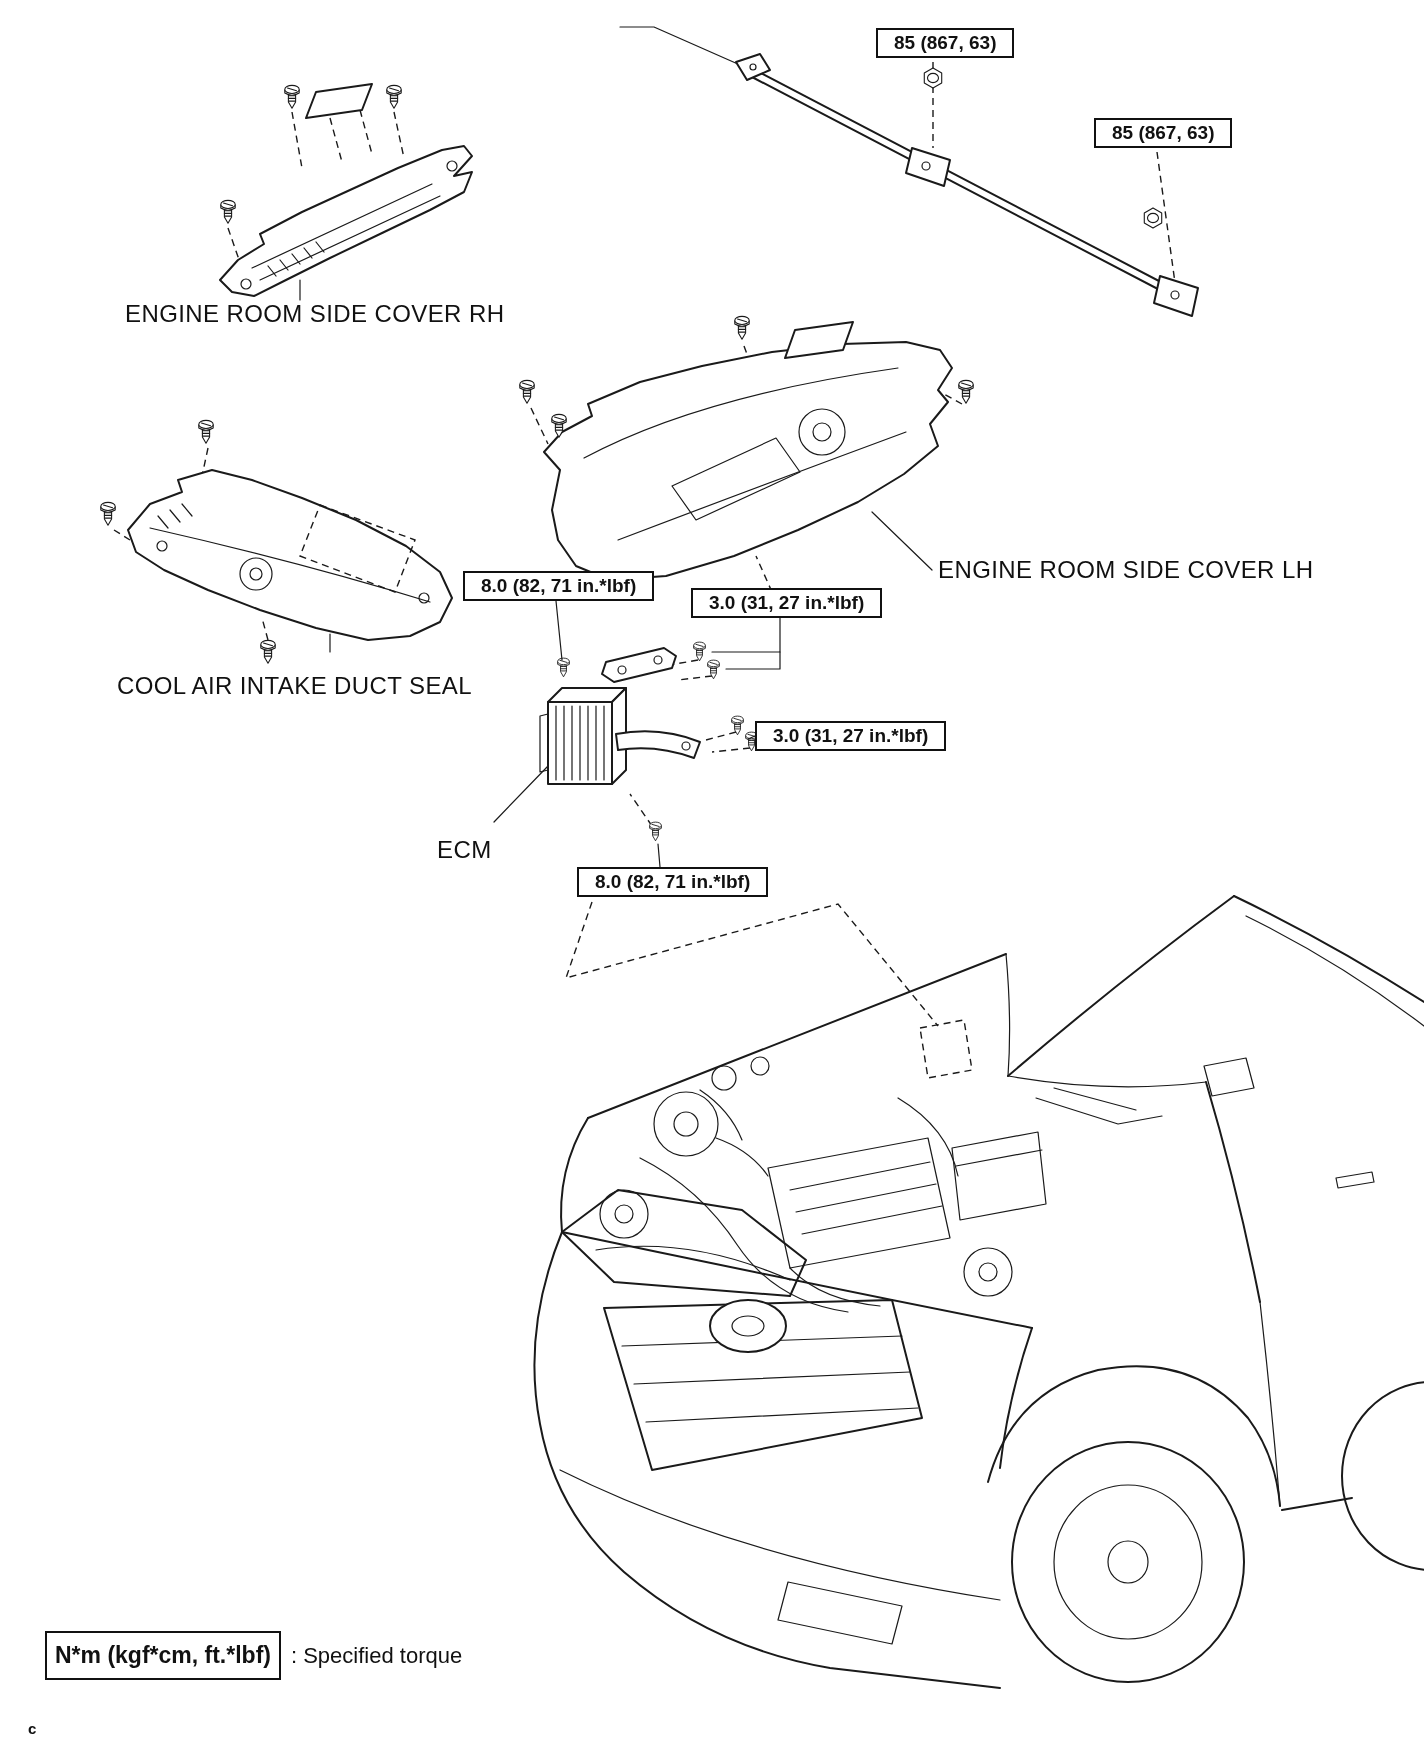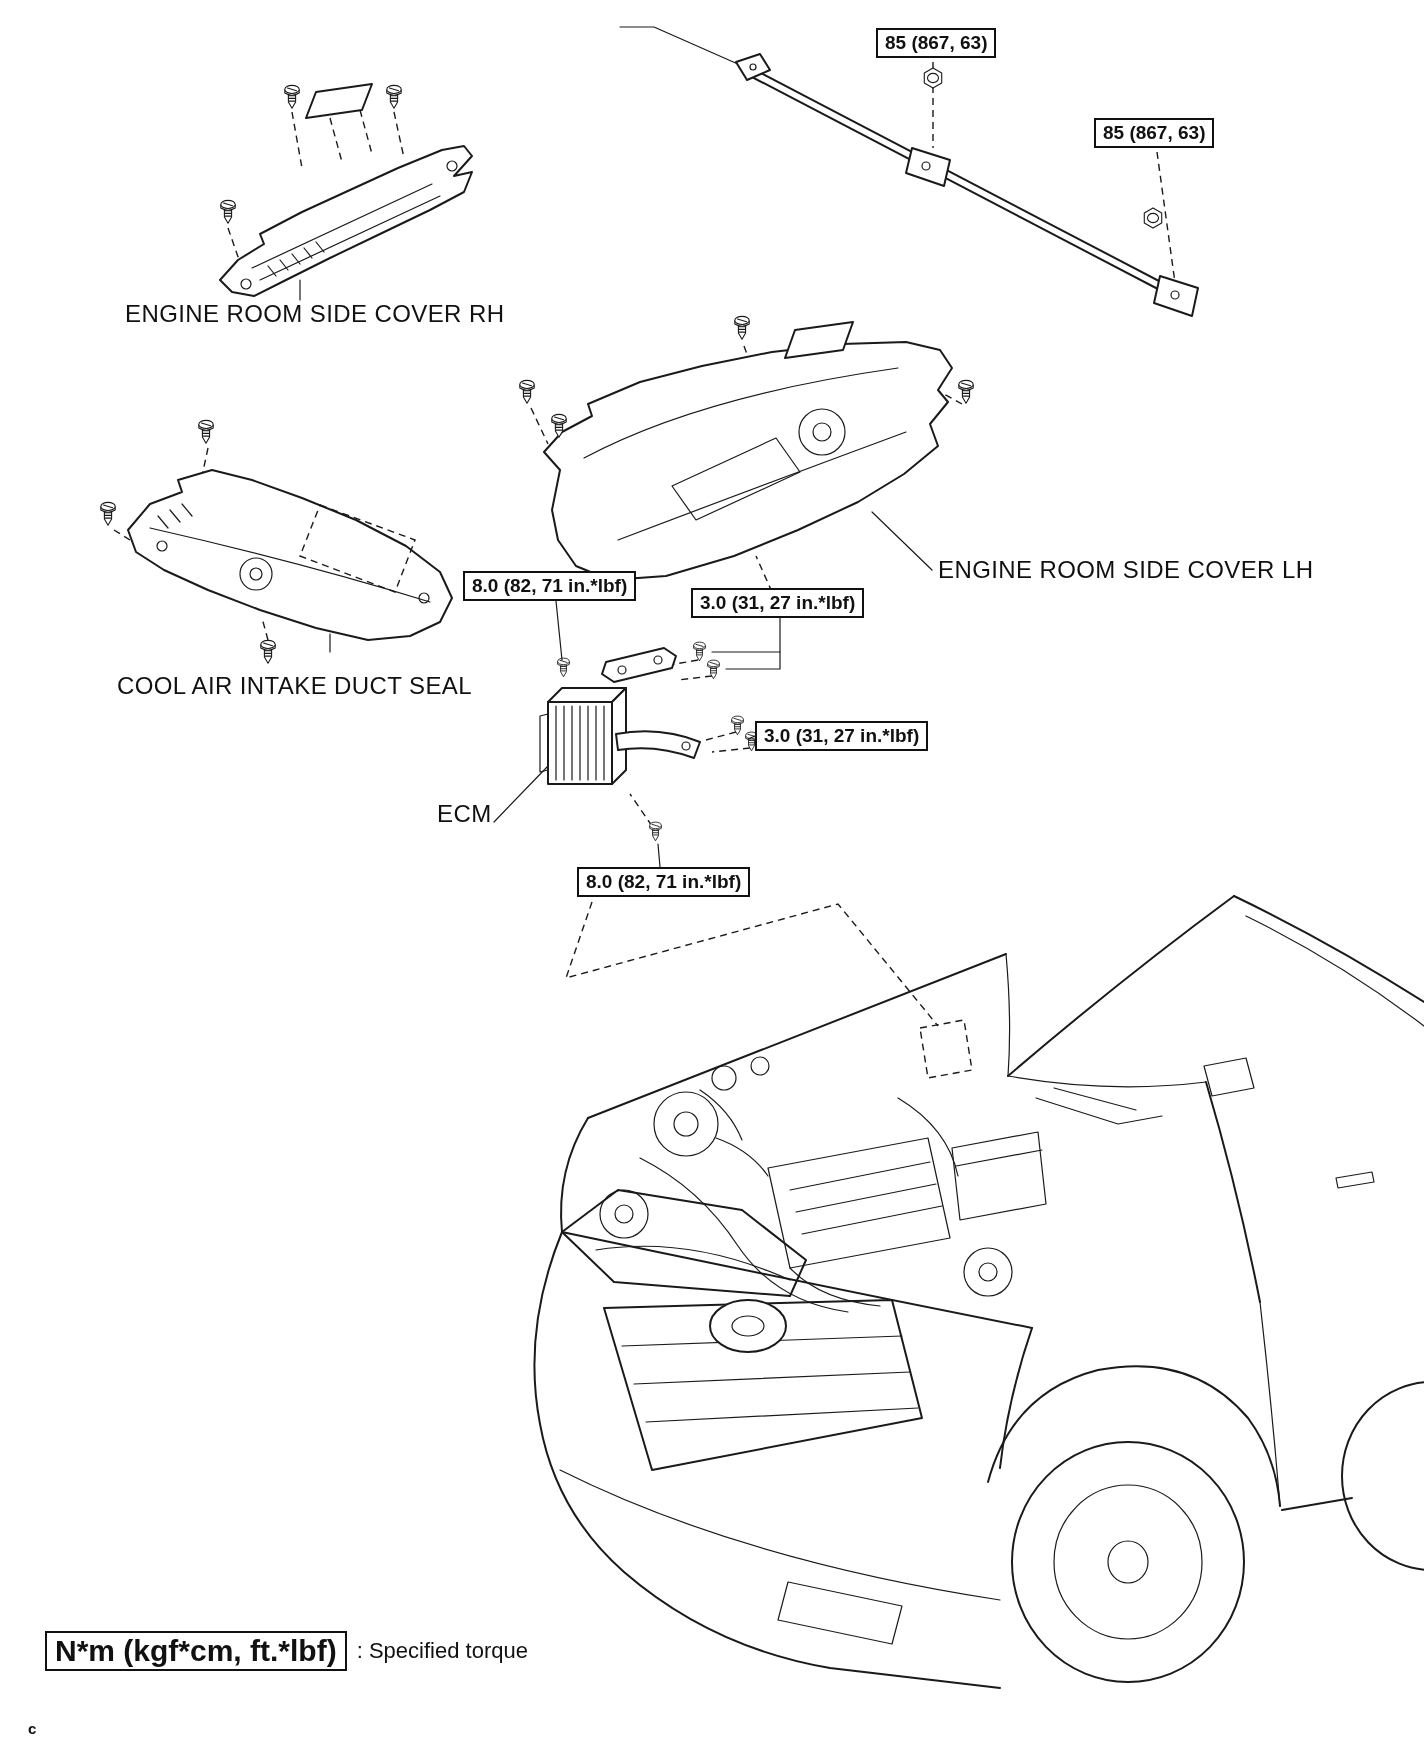--- a/index.html
+++ b/index.html
@@ -14,24 +14,24 @@
   .t  { fill:none; stroke:#1a1a1a; stroke-width:1.2; stroke-linejoin:round; stroke-linecap:round; }
   .tw { fill:#ffffff; stroke:#1a1a1a; stroke-width:1.2; stroke-linejoin:round; }
   .d  { fill:none; stroke:#1a1a1a; stroke-width:1.4; stroke-dasharray:7 5; }
   .dp { fill:none; stroke:#1a1a1a; stroke-width:1.4; stroke-dasharray:7 5; }
 
   .part-label {
     position:absolute; font-size:24px; white-space:nowrap; letter-spacing:.4px;
   }
   .torque-box {
     position:absolute; border:2px solid #111; background:#fff;
-    padding:2px 7px; font-size:19px; font-weight:bold; white-space:nowrap;
+    padding:2px 16px; font-size:19px; font-weight:bold; white-space:nowrap;
   }
   .legend { position:absolute; left:45px; top:1631px; display:flex; align-items:center; gap:10px; }
-  .legend-box { border:2px solid #111; padding:1px 8px; font-size:30px; font-weight:bold; white-space:nowrap; background:#fff; }
+  .legend-box { border:2px solid #111; padding:9px 8px; font-size:23px; font-weight:bold; white-space:nowrap; background:#fff; }
   .legend-text { font-size:22px; }
   .corner-mark { position:absolute; left:28px; top:1720px; font-size:15px; font-weight:bold; }
 </style>
 </head>
 <body>
 
 <div class="page">
 
   <svg class="art" width="1424" height="1763" viewBox="0 0 1424 1763">
     <defs>
@@ -218,21 +218,21 @@
     </g>
   </svg>
 
 
   <div class="part-label" style="left:125px; top:300px;">ENGINE ROOM SIDE COVER RH</div>
 
   <div class="part-label" style="left:938px; top:556px;">ENGINE ROOM SIDE COVER LH</div>
 
   <div class="part-label" style="left:117px; top:652px;margin-top:20px;">COOL AIR INTAKE DUCT SEAL</div>
 
-  <div class="part-label" style="left:437px; top:800px;text-align:center;">ECM</div>
+  <div class="part-label" style="left:437px; top:836px;text-align:center;">ECM</div>
 
   <div class="torque-box" style="left:876px; top:28px;">85 (867, 63)</div>
 
   <div class="torque-box" style="left:1094px; top:118px;">85 (867, 63)</div>
 
   <div class="torque-box" style="left:463px; top:571px;">8.0 (82, 71 in.*lbf)</div>
 
   <div class="torque-box" style="left:691px; top:588px;">3.0 (31, 27 in.*lbf)</div>
 
   <div class="torque-box" style="left:755px; top:721px;">3.0 (31, 27 in.*lbf)</div>

